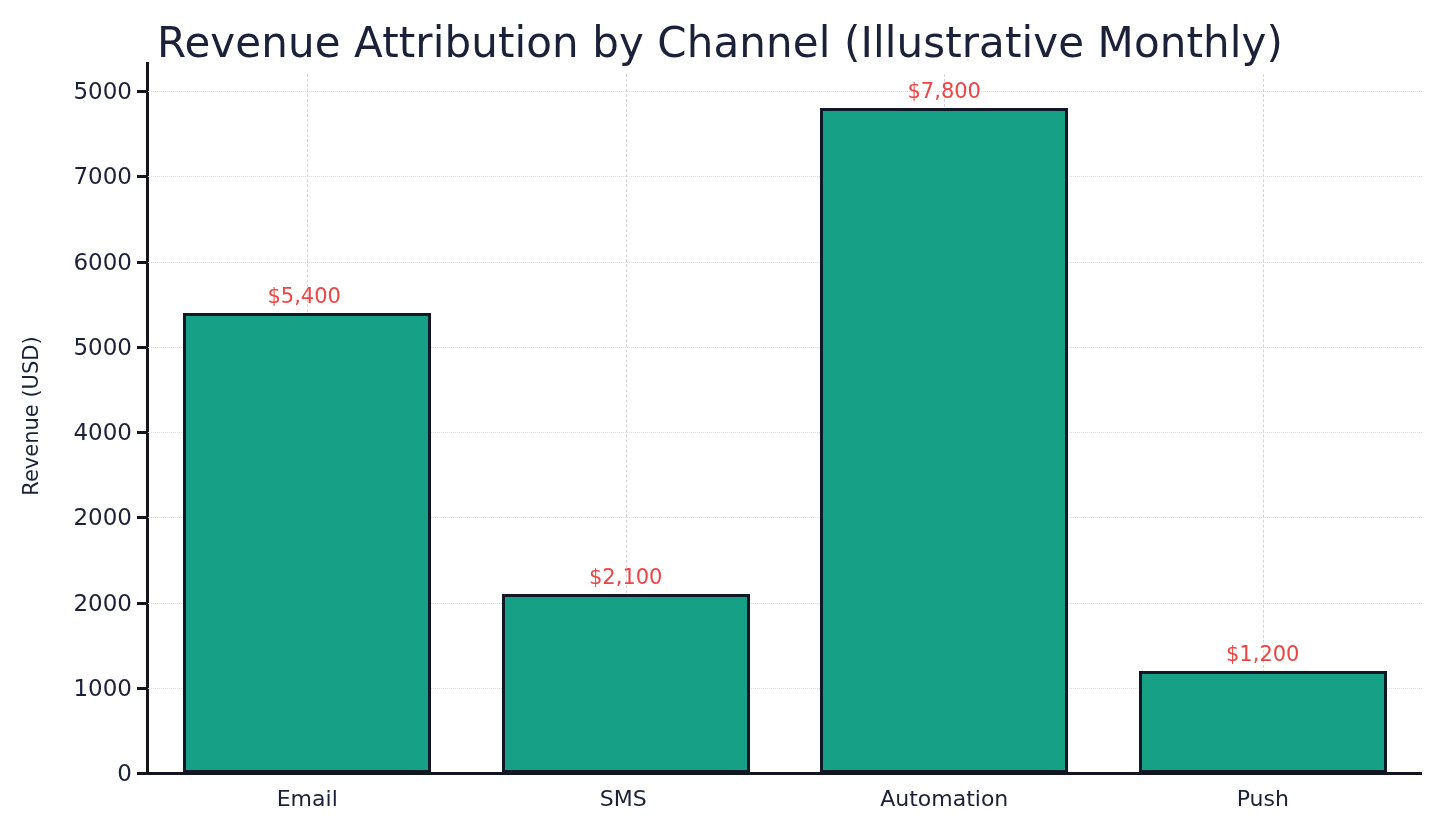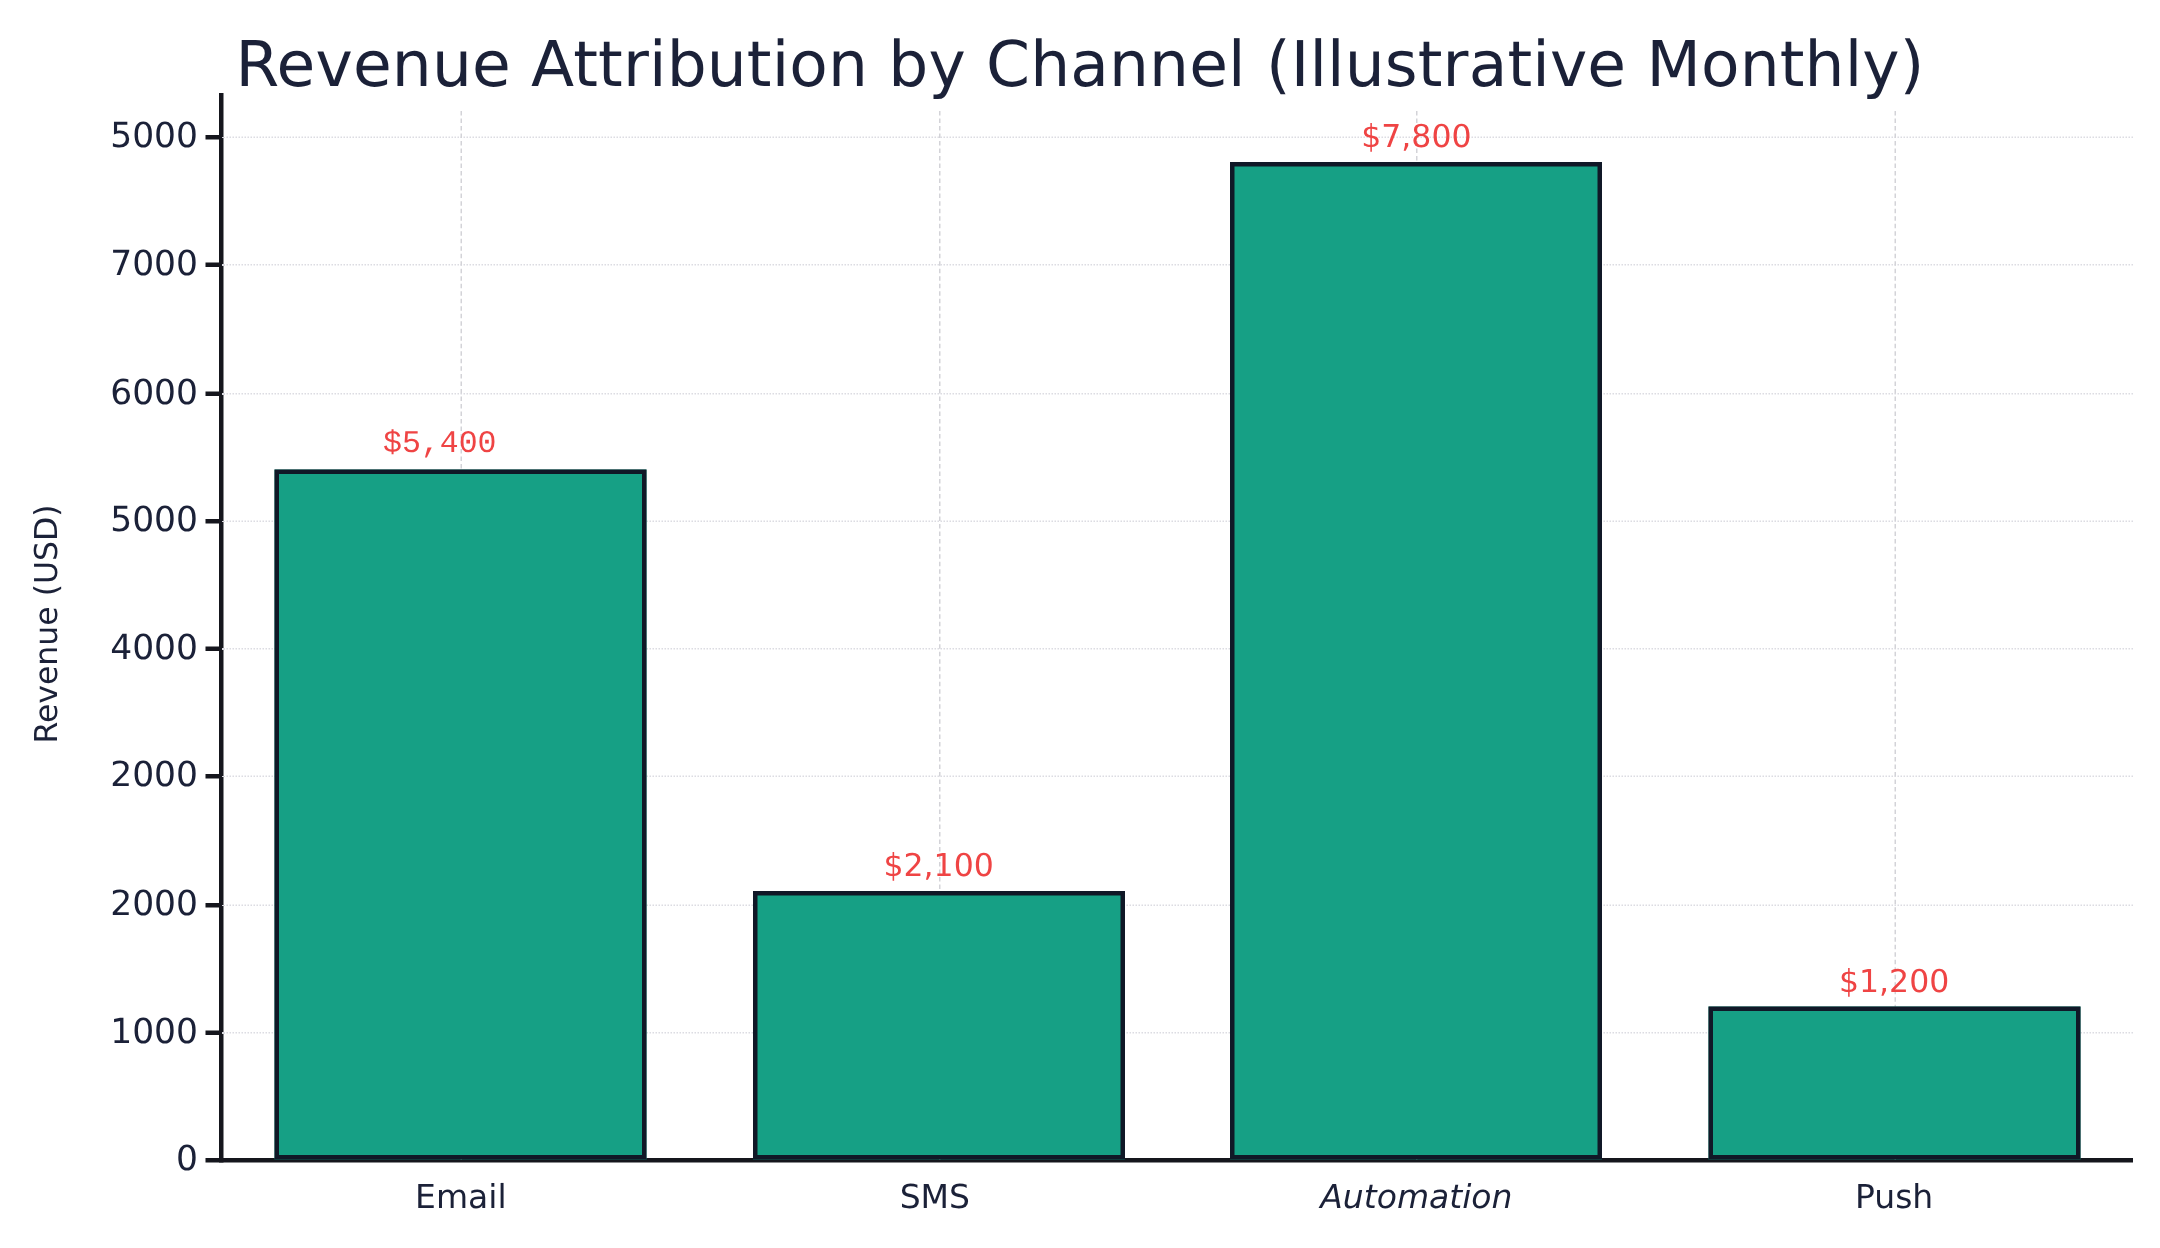--- a/index.html
+++ b/index.html
@@ -180,29 +180,29 @@
         <div class="ytick-label" style="top: 261.78px;">5000</div>
         <div class="ytick-mark" style="top: 186.537px;"></div>
         <div class="ytick-label" style="top: 176.537px;">6000</div>
         <div class="ytick-mark" style="top: 101.293px;"></div>
         <div class="ytick-label" style="top: 91.2927px;">7000</div>
         <div class="ytick-mark" style="top: 16.0488px;"></div>
         <div class="ytick-label" style="top: 6.04878px;">5000</div>
       </div>
     <div id="bar-layer">
         <div class="bar" title="Email: $5,400" style="left: 35.035px; width: 248.43px; height: 460.317px; background: rgb(22, 160, 133); border-color: rgb(16, 24, 39);"></div>
-        <div class="bar-value" style="left: 21px; width: 248.43px; top: 211.683px; font-family: Liberation Mono, monospace;">$5,400</div>
+        <div class="bar-value" style="left: 32px; width: 248.43px; top: 211.683px;">$5,400</div>
         <div class="bar" title="SMS: $2,100" style="left: 353.535px; width: 248.43px; height: 179.012px; background: rgb(22, 160, 133); border-color: rgb(16, 24, 39);"></div>
         <div class="bar-value" style="left: 353.535px; width: 248.43px; top: 492.988px;">$2,100</div>
         <div class="bar" title="Automation: $7,800" style="left: 672.035px; width: 248.43px; height: 664.902px; background: rgb(22, 160, 133); border-color: rgb(16, 24, 39);"></div>
         <div class="bar-value" style="left: 672.035px; width: 248.43px; top: 7.09756px;">$7,800</div>
         <div class="bar" title="Push: $1,200" style="left: 990.535px; width: 248.43px; height: 102.293px; background: rgb(22, 160, 133); border-color: rgb(16, 24, 39);"></div>
         <div class="bar-value" style="left: 990.535px; width: 248.43px; top: 569.707px;">$1,200</div>
       </div>
     <div id="xtick-layer">
         <div class="xtick-label" style="left: 0px; width: 318.5px;">Email</div>
         <div class="xtick-label" style="left: 316px; width: 318.5px;">SMS</div>
-        <div class="xtick-label" style="left: 637px; width: 318.5px; font-style: italic;">Automation</div>
+        <div class="xtick-label" style="left: 637px; width: 318.5px;">Automation</div>
         <div class="xtick-label" style="left: 955.5px; width: 318.5px;">Push</div>
       </div>
   </div>
 
 </div>
 
 </body></html>

